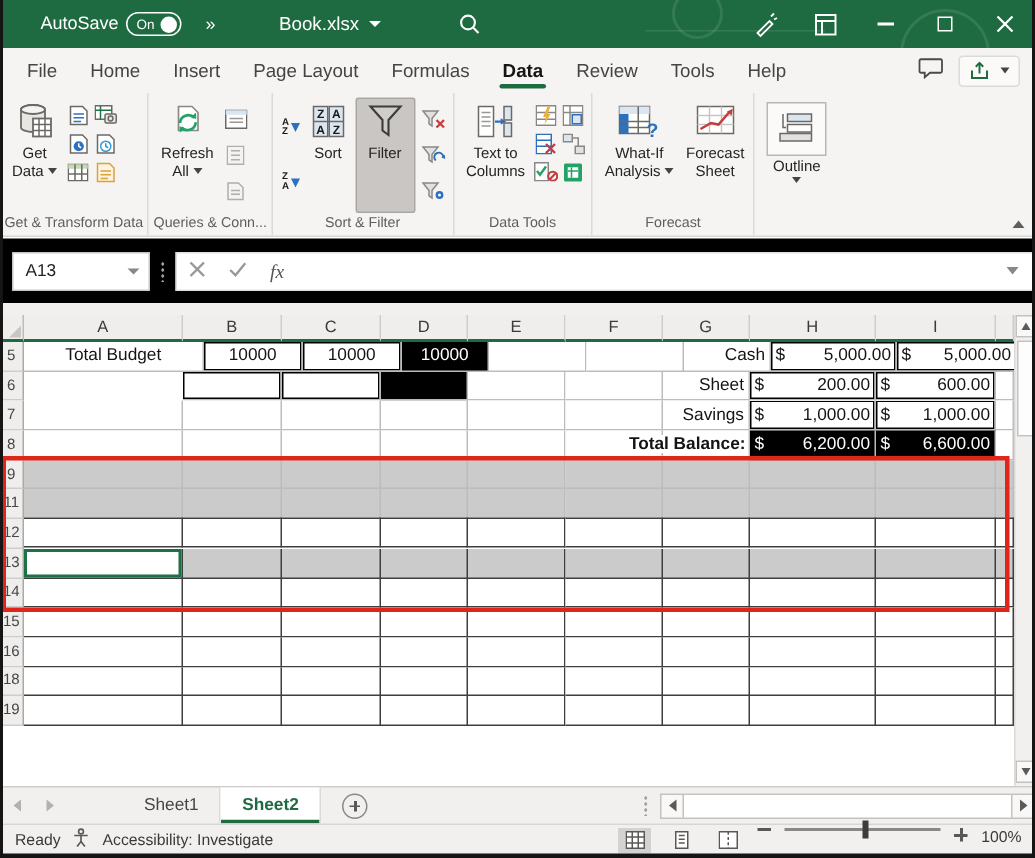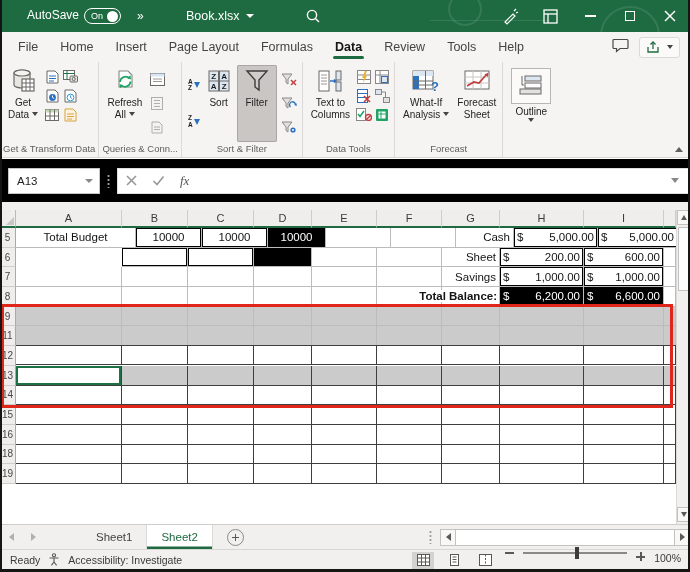--- a/index.html
+++ b/index.html
@@ -91,21 +91,21 @@
 .tri-dn{width:0;height:0;border-left:3.5px solid transparent;border-right:3.5px solid transparent;border-top:5px solid #5a5a5a}
 .vthumb{position:absolute;left:1px;top:17px;width:11px;height:64px;background:#fdfdfd;border:1px solid #c4c2c0}
 
 
 .sheetbar{position:absolute;top:524px;left:0;right:0;height:25px;background:#f1f0ef;border-top:1px solid #cfcdcb;display:flex;align-items:center;font-size:11.5px;color:#454443}
 .navarr{width:22px;display:flex;align-items:center;justify-content:center}
 .tri-l{width:0;height:0;border-top:4px solid transparent;border-bottom:4px solid transparent;border-right:5px solid #b3b1af}
 .tri-r{width:0;height:0;border-top:4px solid transparent;border-bottom:4px solid transparent;border-left:5px solid #b3b1af}
 .sheettabs{display:flex;height:100%;margin-left:38px}
 .sheet-tab{height:100%;display:flex;align-items:center;padding:0 14px;border-right:1px solid #dcdad8}
-.sheet-tab.active{background:#fff;color:#1e6b41;font-weight:normal;box-shadow:inset 0 -2.5px 0 #1e6b41}
+.sheet-tab.active{background:#fff;color:#1e6b41;font-weight:bold;box-shadow:inset 0 -2.5px 0 #1e6b41}
 .addsheet{width:17px;height:17px;border:1px solid #8a8886;border-radius:50%;margin-left:14px;position:relative}
 .addsheet::before,.addsheet::after{content:"";position:absolute;background:#5a5856}
 .addsheet::before{left:4px;right:4px;top:7px;height:1.5px}
 .addsheet::after{top:4px;bottom:4px;left:7px;width:1.5px}
 .hscroll{margin-left:auto;display:flex;align-items:center;height:100%}
 .hbtn{width:16px;height:17px;background:#f9f8f7;border:1px solid #c4c2c0;display:flex;align-items:center;justify-content:center}
 .htrack{width:218px;height:17px;background:#fff;border:1px solid #c4c2c0;border-left:none;border-right:none}
 .hdots{width:3px;height:14px;margin:0 8px;background:radial-gradient(circle,#a19f9d 1px,transparent 1.2px);background-size:3px 4px}
 
 

